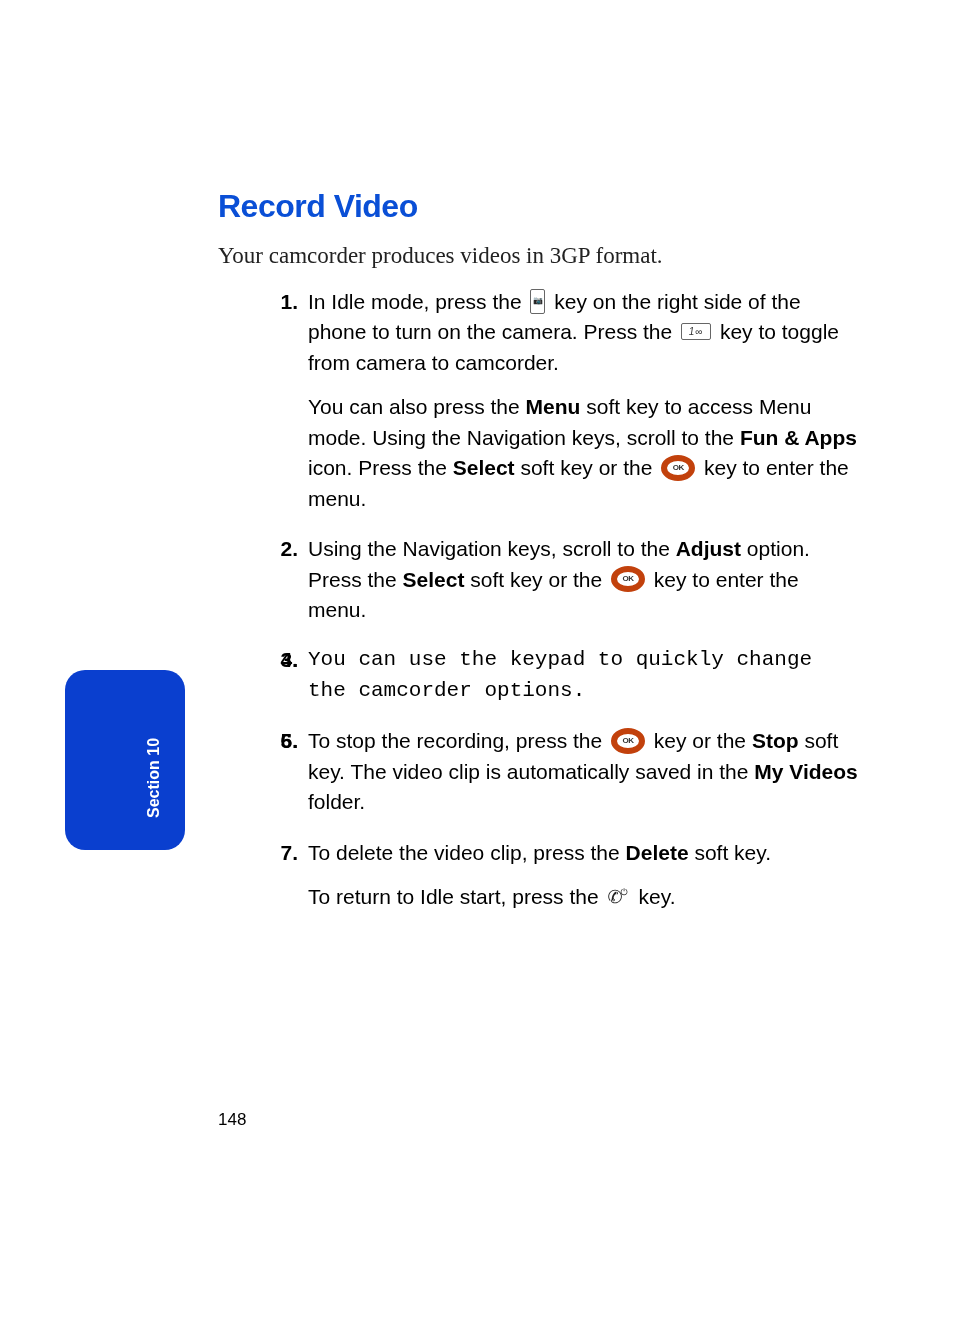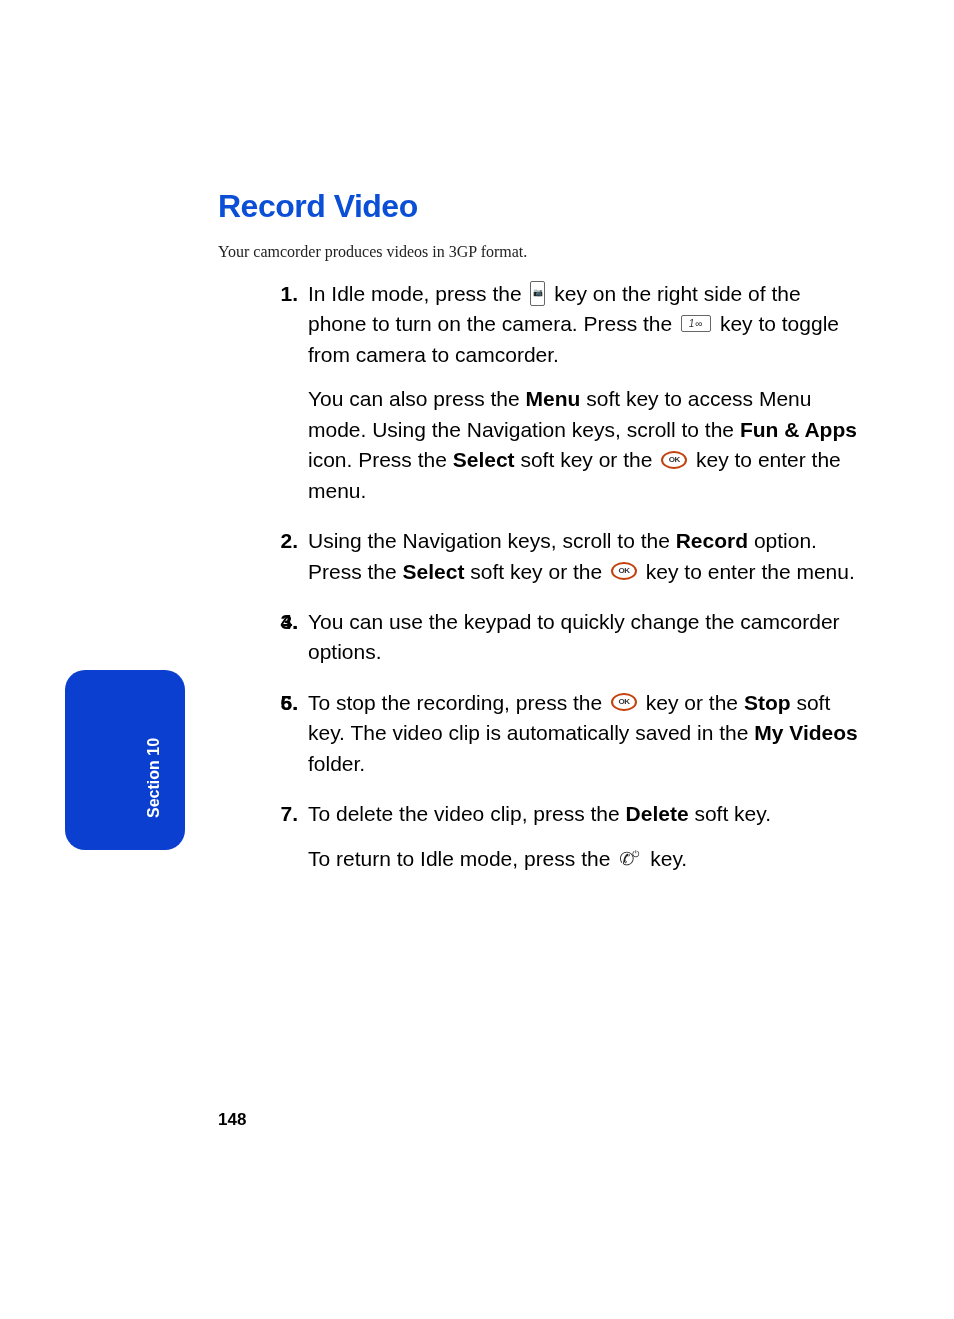--- a/index.html
+++ b/index.html
@@ -27,21 +27,21 @@
     font-family: Arial, Helvetica, sans-serif;
     font-weight: 700;
     font-size: 32px;
     color: #0a4fd6;
     margin: 0 0 18px 0;
     letter-spacing: -0.5px;
     font-stretch: condensed;
   }
   p.intro {
     font-family: Georgia, "Times New Roman", serif;
-    font-size: 16px;
+    font-size: 23px;
     color: #222;
     margin: 0 0 18px 0;
   }
   ol.steps {
     list-style: none;
     margin: 0;
     padding: 0 0 0 52px; 
   }
   ol.steps li {
     position: relative;
@@ -97,21 +97,21 @@
     justify-content: center;
     font-size: 10px;
     font-style: italic;
     letter-spacing: 1px;
     color: #333;
     background: #fff;
   }
   
   .icon-ok {
     width: 20px; height: 14px;
-    border: 2px solid #c2410c;
+    border: 6px solid #c2410c;
     border-radius: 50%;
     display: inline-flex;
     align-items: center;
     justify-content: center;
     font-size: 8px;
     font-weight: 600;
     letter-spacing: -0.5px;
     color: #333;
     padding: 0 1px;
   }
@@ -152,21 +152,21 @@
     font-weight: 700;
     font-size: 16px;
     white-space: nowrap;
     font-stretch: condensed;
   }
   .page-number {
     position: absolute;
     left: 218px;
     top: 1110px;
     font-family: Arial, Helvetica, sans-serif;
-    font-weight: 700;
+    font-weight: 400;
     font-size: 17px;
     color: #000;
   }
 </style>
 </head>
 <body>
 
 <div class="page">
 
   <div class="section-tab">
@@ -184,50 +184,50 @@
           <span>In Idle mode, press the </span><span class="icon icon-camera-key"></span><span> key on the right side of the phone to turn on the camera. Press the </span><span class="icon icon-1key">1∞</span><span> key to toggle from camera to camcorder.</span>
         </span>
         <span class="para">
           <span>You can also press the </span><span class="b">Menu</span><span> soft key to access Menu mode. Using the Navigation keys, scroll to the </span><span class="b">Fun &amp; Apps</span><span> icon. Press the </span><span class="b">Select</span><span> soft key or the </span><span class="icon icon-ok">OK</span><span> key to enter the menu.</span>
         </span>
       </li>
 
       <li>
         <span class="num">2.</span>
         <span>
-          <span>Using the Navigation keys, scroll to the </span><span class="b">Record</span><span> option. Press the </span><span class="b">Select</span><span> soft key or the </span><span class="icon icon-ok">OK</span><span> key to enter the menu.</span>
+          <span>Using the Navigation keys, scroll to the </span><span class="b">Adjust</span><span> option. Press the </span><span class="b">Select</span><span> soft key or the </span><span class="icon icon-ok">OK</span><span> key to enter the menu.</span>
         </span>
       </li>
 
       <li>
         <span class="num">3.</span>
       </li>
 
       <li>
         <span class="num">4.</span>
-        <span class="para" style="margin-top:2px;">You can use the keypad to quickly change the camcorder options.</span>
+        <span class="para" style="margin-top:2px;font-family:Liberation Mono, monospace;">You can use the keypad to quickly change the camcorder options.</span>
       </li>
 
       <li>
         <span class="num">5.</span>
       </li>
 
       <li>
         <span class="num">6.</span>
         <span>
           <span>To stop the recording, press the </span><span class="icon icon-ok">OK</span><span> key or the </span><span class="b">Stop</span><span> soft key. The video clip is automatically saved in the </span><span class="b">My Videos</span><span> folder.</span>
         </span>
       </li>
 
       <li>
         <span class="num">7.</span>
         <span>
           <span>To delete the video clip, press the </span><span class="b">Delete</span><span> soft key.</span>
         </span>
         <span class="para">
-          <span>To return to Idle mode, press the </span><span class="icon icon-end">✆<span class="sup">⏻</span></span><span> key.</span>
+          <span>To return to Idle start, press the </span><span class="icon icon-end">✆<span class="sup">⏻</span></span><span> key.</span>
         </span>
       </li>
     </ol>
   </div>
 
   <div class="page-number">148</div>
 </div>
 
 </body></html>

